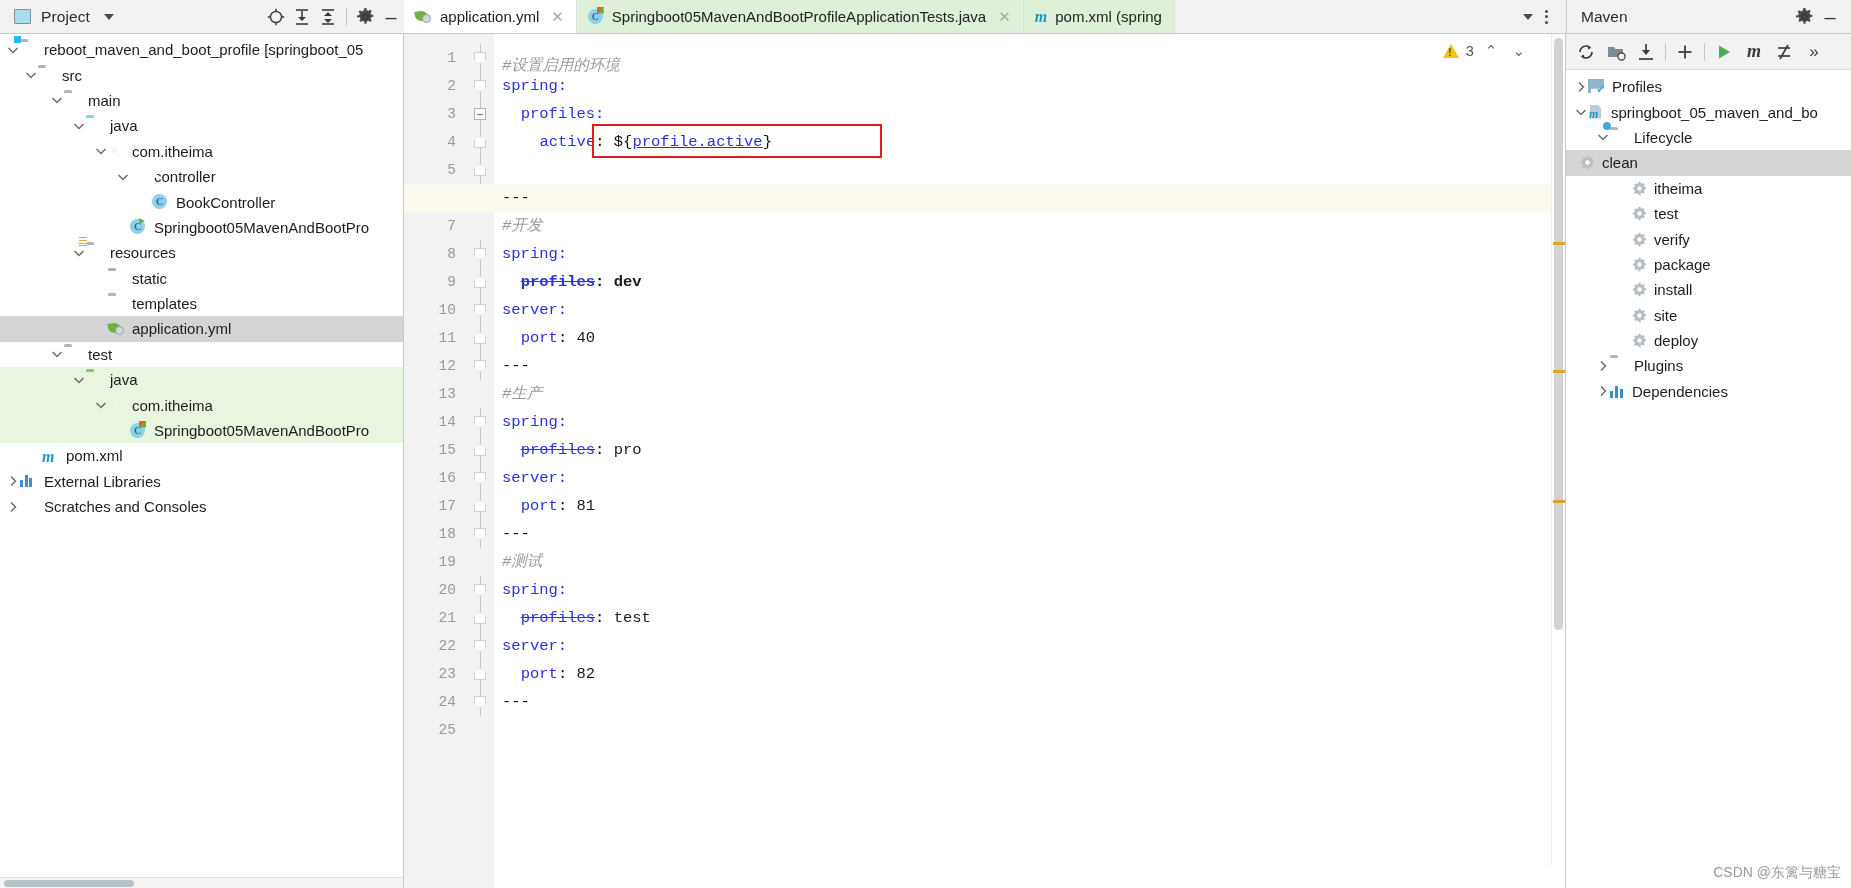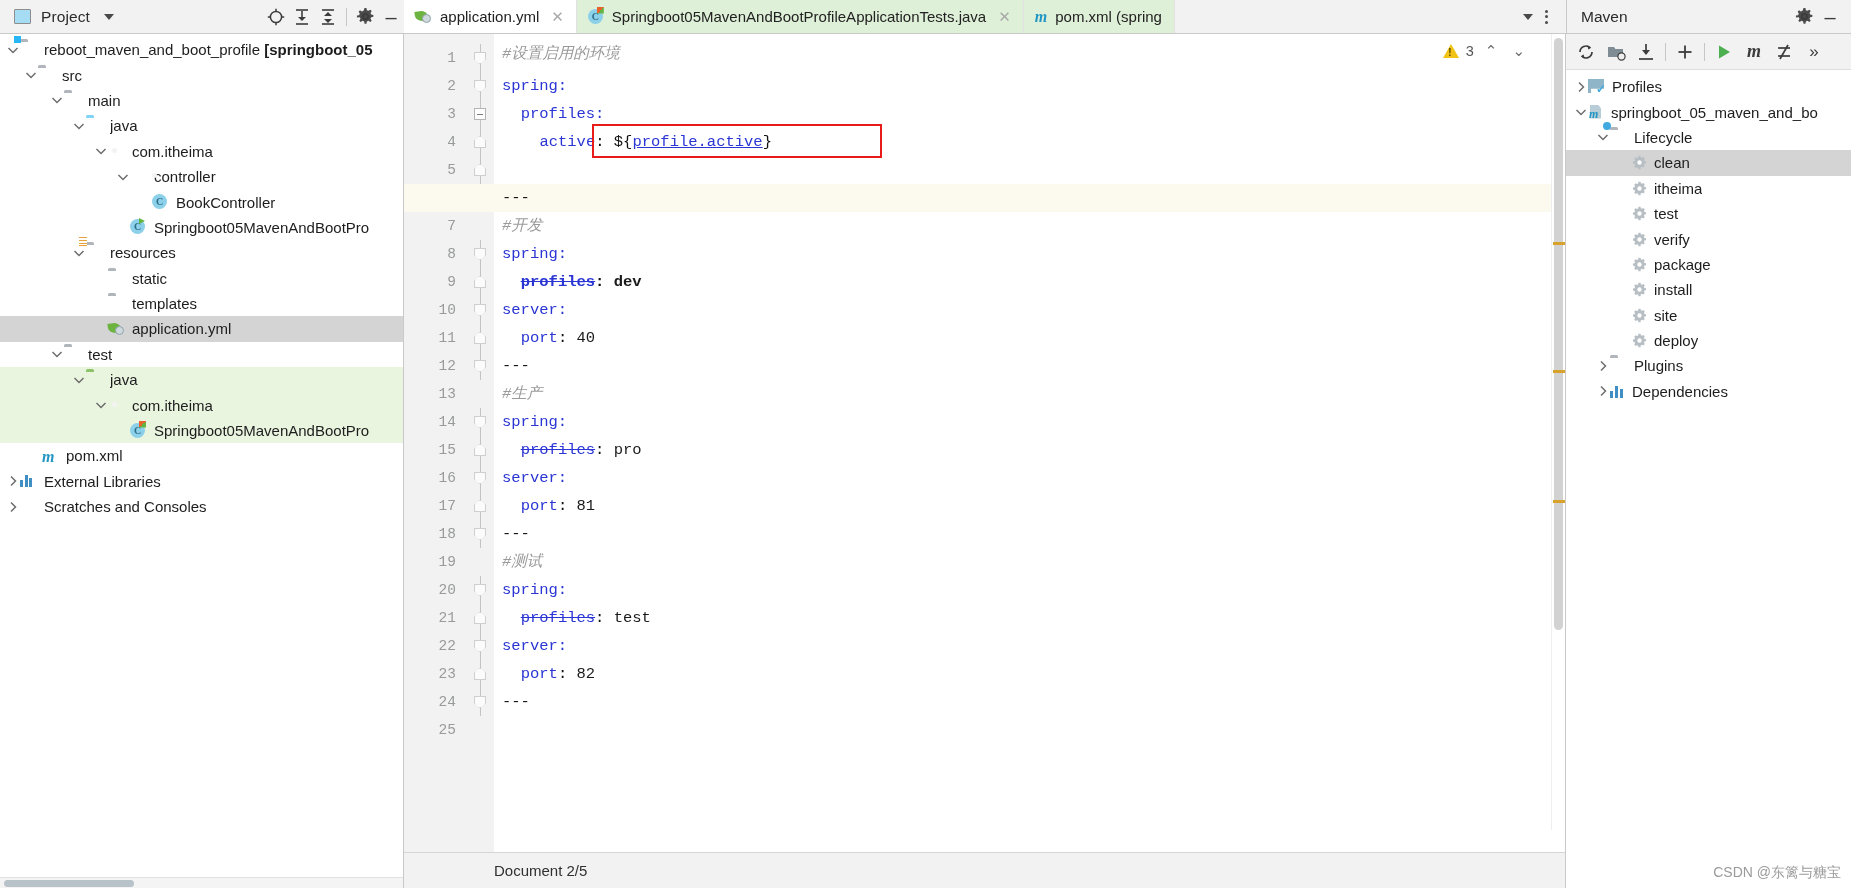--- a/index.html
+++ b/index.html
@@ -122,21 +122,21 @@
   .trow.grn  { background: #eaf5e0; }
   .arrow {
     width: 14px; height: 14px; flex: 0 0 14px;
     display: flex; align-items: center; justify-content: center;
     color: #6e6e6e;
   }
   .arrow svg { display: block; }
   .arrow.blank { visibility: hidden; }
   .ticon { width: 18px; height: 16px; flex: 0 0 18px; margin-right: 6px; position: relative; }
   .tlabel { overflow: hidden; text-overflow: clip; }
-  .tlabel b { font-weight: bold; margin-top: 12px; }
+  .tlabel b { font-weight: normal; margin-top: 12px; }
 
   
   .fold { width: 17px; height: 14px; background: #b0b6bb; border-radius: 1.5px 2px 2px 2px; position: relative; }
   .fold:before { content:""; position:absolute; left:0; top:-2.5px; width:8px; height:3px; background:#b0b6bb; border-radius:1.5px 1.5px 0 0;}
   .fold.blue  { background:#7fd4f7;} .fold.blue:before{background:#7fd4f7;}
   .fold.green { background:#8dc46a;} .fold.green:before{background:#8dc46a;}
   .fold .badge { position:absolute; right:-1px; bottom:-1px; width:7px; height:7px; }
   .badge.sq-blue { background:#29b6f6; }
   .badge.lines { background: repeating-linear-gradient(to bottom,#e8a33d 0,#e8a33d 1.4px,#fff 1.4px,#fff 2.8px); width:8px; height:9px;}
   .badge.gear { background:#3fa9e0; border-radius:50%; }
@@ -667,21 +667,21 @@
               <span class="fold-inner"></span>
             </div>
             <div class="lnum" style="top: 654px;">24</div>
             <div class="fold-bar" style="top: 654px; height: 28px;"></div>
             <div class="fold-mark top" style="top: 662px;">
               <span class="fold-inner"></span>
             </div>
             <div class="lnum" style="top: 682px;">25</div>
           </div>
         <div class="codearea" id="codearea">
-            <div class="ctext" style="top: 6px; left: 8px;"><span class="cmt">#设置启用的环境</span></div>
+            <div class="ctext" style="top: 18px; left: 8px;"><span class="cmt">#设置启用的环境</span></div>
             <div class="ctext" style="top: 38px; left: 8px;"><span class="kw">spring:</span></div>
             <div class="ctext" style="top: 66px; left: 26.7px;"><span class="kw">profiles:</span></div>
             <div class="ctext" style="top: 94px; left: 45.4px;"><span class="kw">active</span><span class="plc">: </span><span class="plc">${</span><span class="link">profile.active</span><span class="plc">}</span></div>
             <div class="redbox" style="left: 98px; top: 90px; width: 290px; height: 34px;"></div>
             <div class="ctext" style="top: 122px; left: 8px;"></div>
             <div class="lrow linehl" style="top: 150px;"></div>
             <div class="lrow linehl" style="top: 150px; left: -90px; width: 90px; right: auto;"></div>
             <div class="ctext" style="top: 150px; left: 8px;"><span class="val">---</span></div>
             <div class="ctext" style="top: 178px; left: 8px;"><span class="cmt">#开发</span></div>
             <div class="ctext" style="top: 206px; left: 8px;"><span class="kw">spring:</span></div>
@@ -710,23 +710,20 @@
           <span class="chev">⌃</span>
           <span class="chev">⌄</span>
         </div>
 
         <div class="vscroll">
           <div class="vthumb"></div>
         </div>
         <div class="mark" style="top:208px;right:0;"></div>
         <div class="mark" style="top:336px;right:0;"></div>
         <div class="mark" style="top:466px;right:0;"></div>
-      </div>
-      <div class="statusbar">
-        <span>Document 2/5</span>
       </div>
     </div>
 
     <div class="maven-pane">
       <div class="maven-toolbar">
         <span class="mbtn">
           <svg width="20" height="20" viewBox="0 0 20 20">
             <path d="M4 10a6 6 0 0110.2-4.2" fill="none" stroke="#3c3c3c" stroke-width="1.7"></path>
             <path d="M16 10a6 6 0 01-10.2 4.2" fill="none" stroke="#3c3c3c" stroke-width="1.7"></path>
             <path d="M11.4 3.2 L15.2 5.8 L12.3 7.6 Z" fill="#3c3c3c"></path>
@@ -801,21 +798,21 @@
           </div>
           <div class="mrow" style="padding-left: 30px;">
             <span class="arrow">
               <svg width="14" height="14" viewBox="0 0 14 14">
                 <path d="M2.5 5 L7 9.5 L11.5 5" fill="none" stroke="#6e6e6e" stroke-width="1.5"></path>
               </svg>
             </span>
             <span class="ticon"><span class="fold" style="background:#8fb5c8;"><span class="badge gear" style="width:8px;height:8px;"></span></span></span>
             <span class="tlabel">Lifecycle</span>
           </div>
-          <div class="mrow sel" style="padding-left: 52px;">
+          <div class="mrow sel" style="">
             <span class="arrow blank"></span>
             <span class="gearico">
               <svg width="15" height="15" viewBox="0 0 20 20">
                 <path d="M8.6 1h2.8l.35 2.1 1.55.64 1.8-1.13 1.98 1.98-1.13 1.8.64 1.55 2.1.35v2.8l-2.1.35-.64 1.55 1.13 1.8-1.98 1.98-1.8-1.13-1.55.64L11.4 19H8.6l-.35-2.1-1.55-.64-1.8 1.13-1.98-1.98 1.13-1.8-.64-1.55L1.3 11.4V8.6l2.1-.35.64-1.55-1.13-1.8L4.9 2.92l1.8 1.13 1.55-.64z" fill="#b7bfc4"></path>
                 <circle cx="10" cy="10" r="2.9" fill="#ffffff"></circle>
               </svg>
             </span>
             <span class="tlabel">clean</span>
           </div>
           <div class="mrow" style="padding-left: 52px;">

